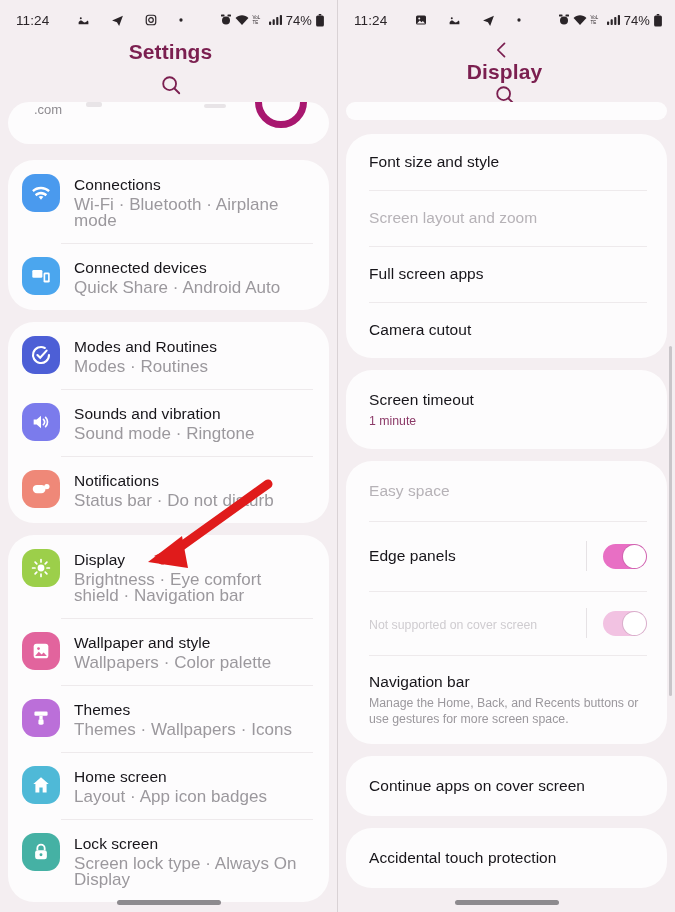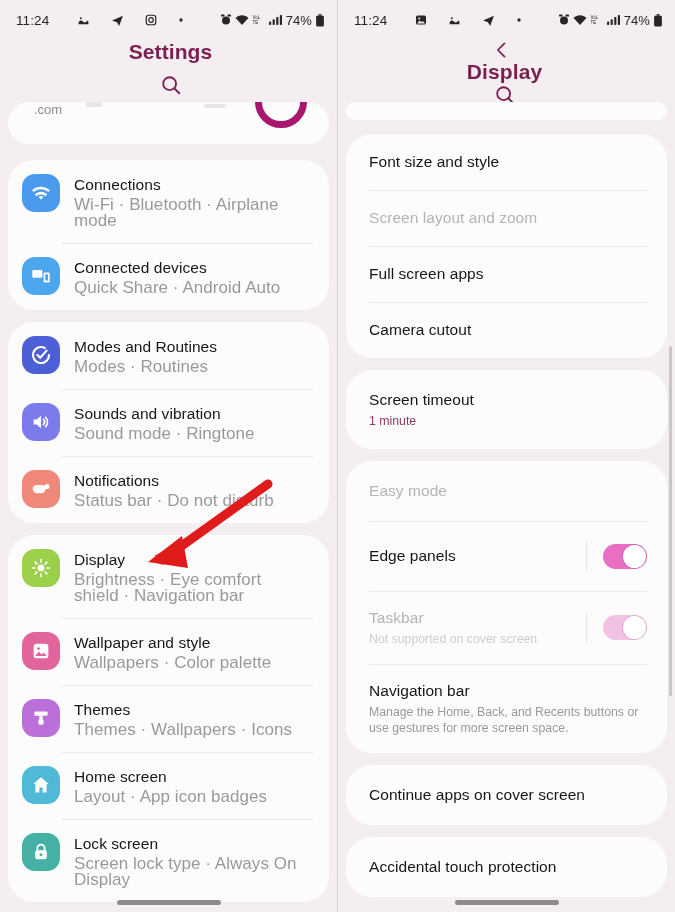--- a/index.html
+++ b/index.html
@@ -558,37 +558,36 @@
           <div class="prow-main">
             <div class="prow-title">Screen timeout</div>
             <div class="prow-sub accent">1 minute</div>
           </div>
         </div>
       </div>
 
       <div class="card">
         <div class="prow tall">
           <div class="prow-main">
-            <div class="prow-title dim">Easy mode</div>
+            <div class="prow-title dim">Easy space</div>
           </div>
         </div>
         <div class="prow tall">
           <div class="prow-main">
             <div class="prow-title">Edge panels</div>
           </div>
           <div class="tg-wrap">
             <div class="tg-div"></div>
             <div class="toggle">
                 <div class="knob"></div>
               </div>
           </div>
         </div>
         <div class="prow">
           <div class="prow-main">
-            <div class="prow-title dim">Taskbar</div>
             <div class="prow-sub dim">Not supported on cover screen</div>
           </div>
           <div class="tg-wrap">
             <div class="tg-div"></div>
             <div class="toggle faded">
                 <div class="knob"></div>
               </div>
           </div>
         </div>
         <div class="prow">

